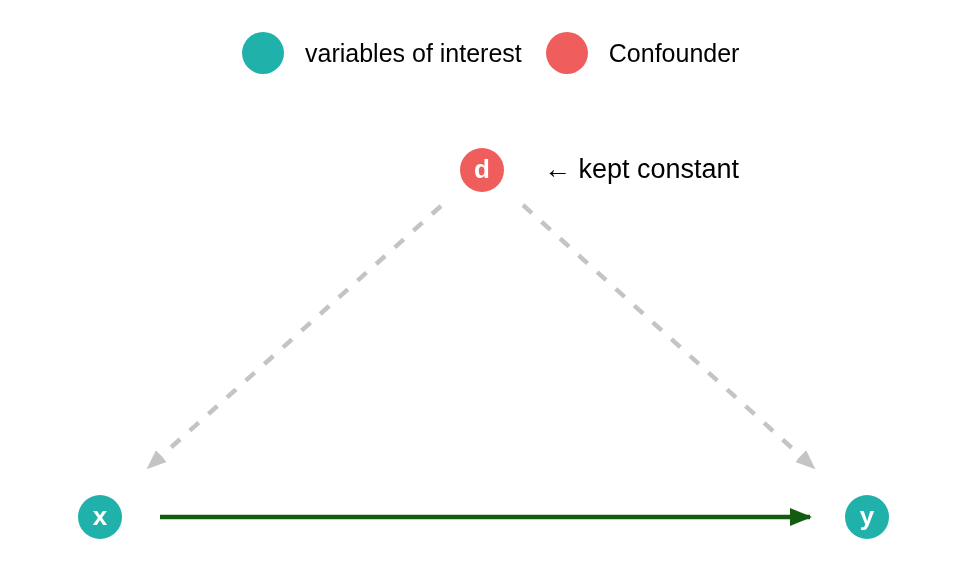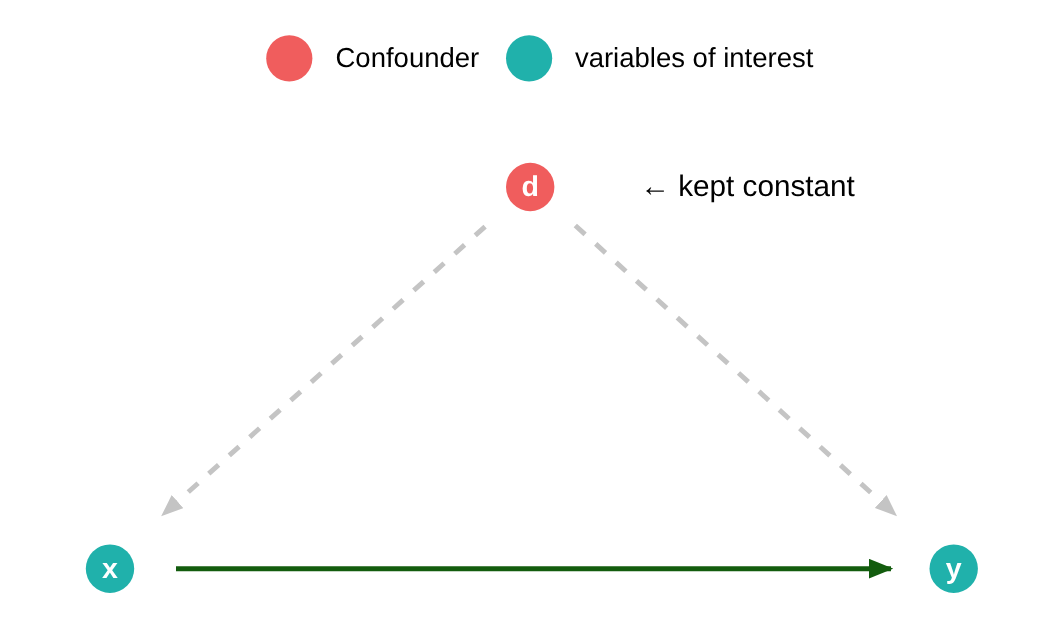--- a/index.html
+++ b/index.html
@@ -92,36 +92,35 @@
 
   
   .annotation {
     position: absolute;
     left: 544px;
     top: 153px;
     font-size: 27px;
     color: var(--text);
     white-space: nowrap;
     line-height: 33px;
-    margin-left: 38px;
   }
 </style>
 </head>
 <body>
 
 <div class="canvas">
 
   <div class="legend">
     <div class="legend-item">
+      <span class="swatch interest"></span>
+      <span class="legend-label">variables of interest</span>
+    </div>
+    <div class="legend-item">
       <span class="swatch confounder"></span>
       <span class="legend-label">Confounder</span>
-    </div>
-    <div class="legend-item">
-      <span class="swatch interest"></span>
-      <span class="legend-label">variables of interest</span>
     </div>
   </div>
 
   <svg id="edge-layer" viewBox="0 0 960 576" xmlns="http://www.w3.org/2000/svg">
     <defs>
       <marker id="arrow-gray" markerUnits="userSpaceOnUse" markerWidth="20" markerHeight="16" viewBox="0 0 20 16" refX="18" refY="8" orient="auto">
         <polygon class="arrowhead-gray" points="0,0 20,8 0,16"></polygon>
       </marker>
       <marker id="arrow-green" markerUnits="userSpaceOnUse" markerWidth="22" markerHeight="18" viewBox="0 0 22 18" refX="20" refY="9" orient="auto">
         <polygon class="arrowhead-green" points="0,0 22,9 0,18"></polygon>

